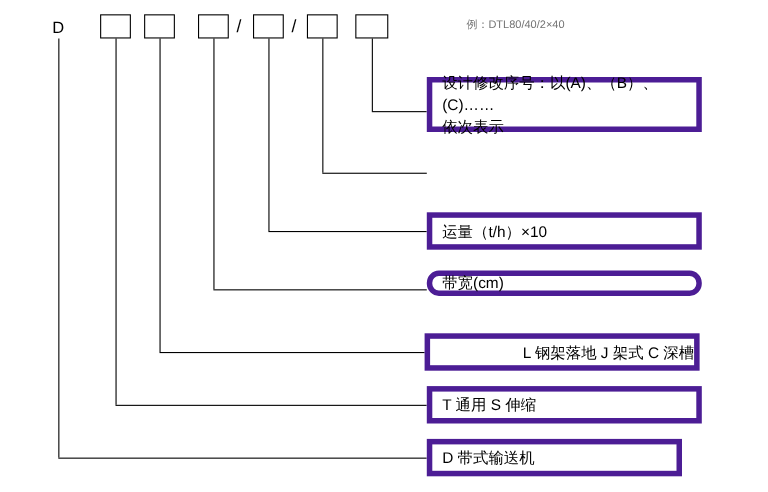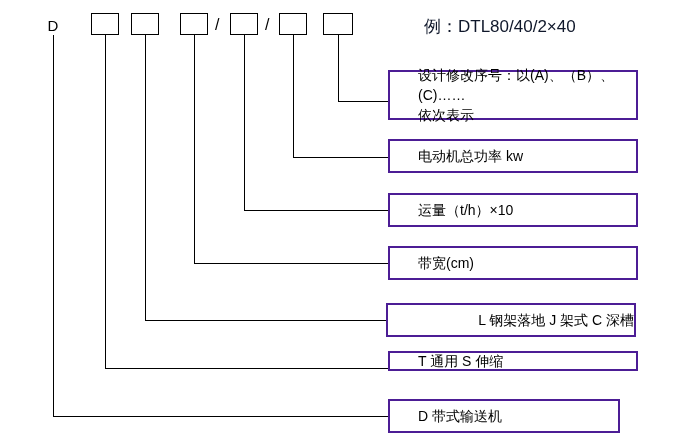--- a/index.html
+++ b/index.html
@@ -33,33 +33,33 @@
     box-sizing: border-box;
   }
   .slash {
     position: absolute;
     font-size: 16px;
     line-height: 1;
     color: #000;
   }
   .example {
     position: absolute;
-    font-size: 17px;
+    font-size: 10px;
     line-height: 1.2;
     white-space: nowrap;
-    color: #0f172a;
+    color: #737373;
   }
   .lbl-box {
     position: absolute;
-    border: 2px solid #4c1d95;
+    border: 5px solid #4c1d95;
     background: #fff;
     box-sizing: border-box;
     display: flex;
     align-items: center;
-    padding-left: 28px;
+    padding-left: 9px;
     font-size: 14px;
     line-height: 1.45;
     color: #000;
   }
   .lbl-box span {
     display: block;
     white-space: pre-line;
   }
   .vline {
     position: absolute;
@@ -113,37 +113,34 @@
   <div class="hline" style="left:105px; top:368px; width:283px;"></div>
 
   <div class="vline" style="left:53px; top:35px; height:381px;"></div>
   <div class="hline" style="left:53px; top:416px; width:335px;"></div>
 
   <div class="lbl-box" style="left:388px; top:70px; width:250px; height:50px;">
     <span>设计修改序号：以(A)、（B）、(C)……
 依次表示</span>
   </div>
 
-  <div class="lbl-box" style="left:388px; top:139px; width:250px; height:34px;">
-    <span>电动机总功率 kw</span>
-  </div>
 
   <div class="lbl-box" style="left:388px; top:193px; width:250px; height:34px;text-align:right;">
     <span>运量（t/h）×10</span>
   </div>
 
-  <div class="lbl-box" style="left:388px; top:246px; width:250px; height:34px;">
+  <div class="lbl-box" style="left:388px; top:246px; width:250px; height:23px;border-radius:11px;">
     <span>带宽(cm)</span>
   </div>
 
   <div class="lbl-box" style="left:386px; top:303px; width:250px; height:34px;justify-content:flex-end;">
     <span>L 钢架落地 J 架式 C 深槽</span>
   </div>
 
-  <div class="lbl-box" style="left:388px; top:351px; width:250px; height:20px;">
+  <div class="lbl-box" style="left:388px; top:351px; width:250px; height:34px;">
     <span>T 通用 S 伸缩</span>
   </div>
 
   <div class="lbl-box" style="left:388px; top:399px; width:232px; height:34px;">
     <span>D 带式输送机</span>
   </div>
 
 </div>
 
 </body></html>

